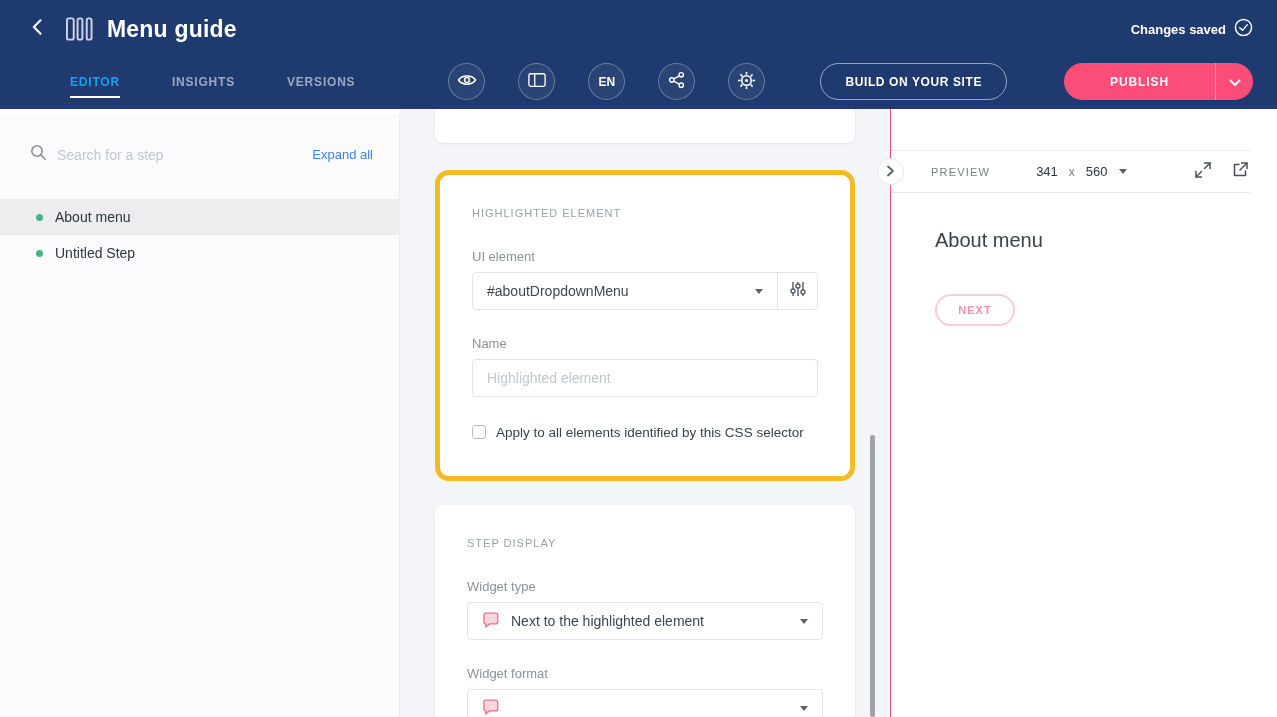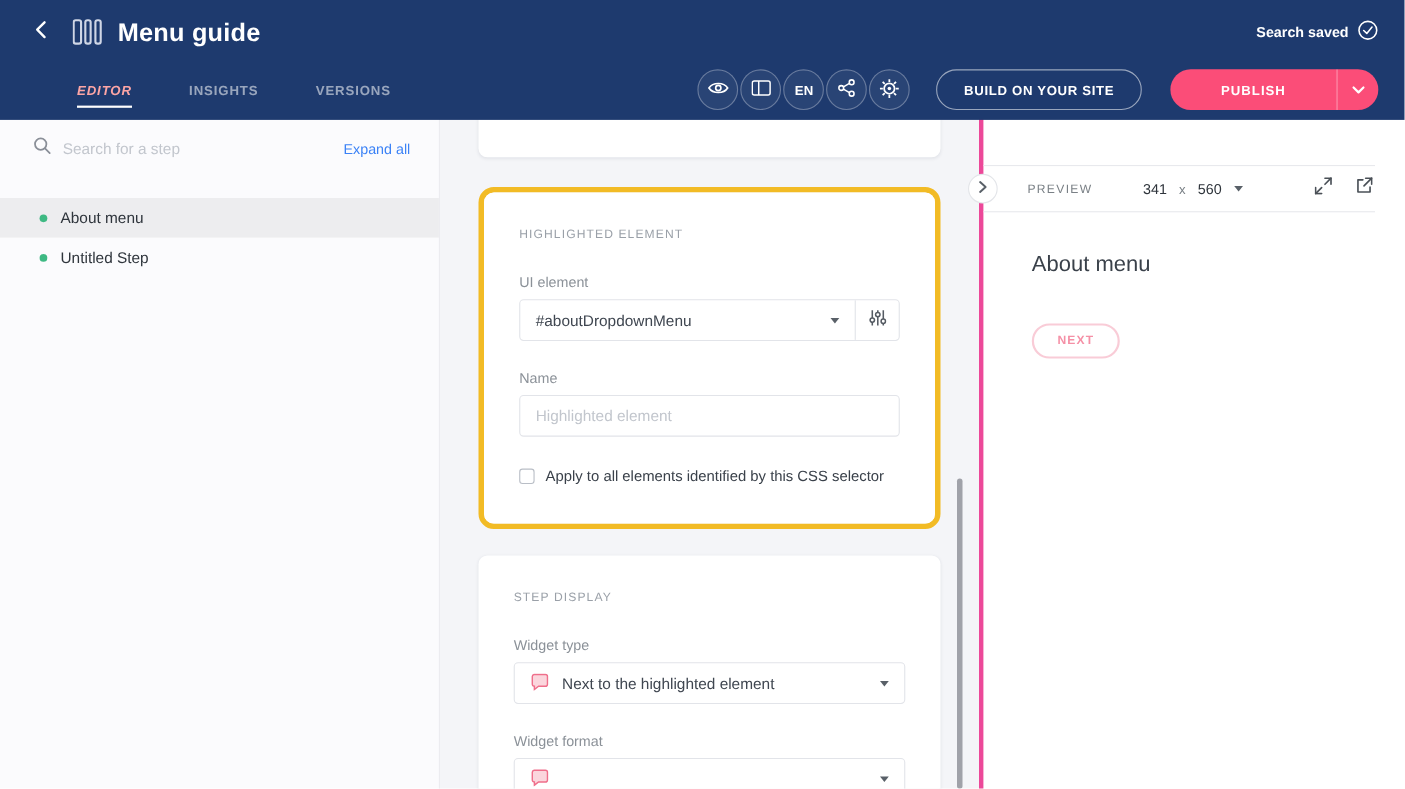--- a/index.html
+++ b/index.html
@@ -12,38 +12,38 @@
             background:#1e3a6e; color:#fff; z-index:6; }
   .header-row1 { display:flex; align-items:center; height:58px; padding:0 24px; }
   .back-btn { width:28px; height:28px; display:flex; align-items:center; justify-content:center; cursor:pointer; }
   .logo { margin-left:14px; display:flex; align-items:center; }
   .app-title { margin-left:14px; font-size:23px; font-weight:600; letter-spacing:.2px; }
   .saved { margin-left:auto; display:flex; align-items:center; gap:8px; font-size:13px; font-weight:bold; }
   .header-row2 { display:flex; align-items:center; height:47px; padding:0 24px 0 70px; }
   .tabs { display:flex; gap:52px; height:100%; }
   .tab { display:flex; align-items:center; font-size:12px; font-weight:bold; letter-spacing:.8px;
          color:rgba(255,255,255,.55); position:relative; cursor:pointer; }
-  .tab.active { color:#fca5a5;font-style:italic; }
+  .tab.active { color:#0ea5e9; }
   .tab.active:after { content:""; position:absolute; left:0; right:0; bottom:7px; height:2px; background:#fff; }
-  .hicons { margin-left:auto; display:flex; align-items:center; gap:2px; }
+  .hicons { margin-left:auto; display:flex; align-items:center; gap:33px; }
   .hicon { width:37px; height:37px; border-radius:50%; border:1px solid rgba(255,255,255,.3);
            background:rgba(255,255,255,.05); display:flex; align-items:center; justify-content:center;
            cursor:pointer; font-size:12px; font-weight:bold; flex:none; }
   .build-btn { margin-left:22px; height:37px; border-radius:19px; border:1px solid rgba(255,255,255,.55);
                padding:0 24px; display:flex; align-items:center; font-size:12px; font-weight:bold;
                letter-spacing:.6px; cursor:pointer; white-space:nowrap; }
   .publish { margin-left:24px; height:37px; border-radius:19px; background:#fb4d78; display:flex;
              align-items:stretch; overflow:hidden; }
   .publish-main { padding:0 46px; display:flex; align-items:center; font-size:12px; font-weight:bold;
                   letter-spacing:.9px; cursor:pointer; }
   .publish-caret { width:38px; border-left:1px solid rgba(255,255,255,.4); display:flex;
                    align-items:center; justify-content:center; cursor:pointer; }
 
   
-  .sidebar { position:absolute; top:94px; left:0; width:400px; bottom:0; background:#fbfbfd;
+  .sidebar { position:absolute; top:114px; left:0; width:400px; bottom:0; background:#fbfbfd;
              border-right:1px solid #ececf0; }
   .search-row { display:flex; align-items:center; padding:30px 26px 0 30px; gap:10px; }
   .search-input { flex:1; border:none; outline:none; background:transparent; font-size:14px; color:#3f4650; }
   .search-input::placeholder { color:#c2c6cd; }
   .expand-all { font-size:13px; color:#3b82f6; cursor:pointer; white-space:nowrap; }
   .step-list { margin-top:34px; }
   .step-item { display:flex; align-items:center; gap:12px; height:36px; padding:0 30px 0 36px;
                font-size:14px; color:#2f353c; cursor:pointer; }
   .step-item.selected { background:#ededef; }
   .step-dot { width:7px; height:7px; border-radius:50%; background:#3eb983; flex:none; }
@@ -64,35 +64,35 @@
                   border-radius:4px; background:#fff; }
   .select-main { flex:1; display:flex; align-items:center; padding:0 14px; font-size:14px;
                  color:#3f4650; cursor:pointer; }
   .caret { margin-left:auto; width:0; height:0; border-left:4px solid transparent;
            border-right:4px solid transparent; border-top:5px solid #596068; }
   .select-adorn { width:40px; border-left:1px solid #e2e4e9; display:flex; align-items:center;
                   justify-content:center; cursor:pointer; }
   .text-input { width:100%; height:38px; border:1px solid #e2e4e9; border-radius:4px; padding:0 14px;
                 font-size:14px; color:#3f4650; outline:none; background:#fff; }
   .text-input::placeholder { color:#c2c6cd; }
-  .checkbox-row { margin-top:28px; display:flex; align-items:center; gap:10px; }
+  .checkbox-row { margin-top:28px; display:flex; gap:10px; }
   .checkbox { width:14px; height:14px; border:1.5px solid #b9bec6; border-radius:3px; background:#fff;
               cursor:pointer; flex:none; }
   .checkbox-label { font-size:13.5px; color:#3a414a; }
   .step-card { margin-top:24px; height:280px; }
   .widget-select { display:flex; align-items:center; gap:12px; height:38px; border:1px solid #e2e4e9;
                    border-radius:4px; padding:0 14px; cursor:pointer; font-size:14px; color:#3f4650;
                    background:#fff; }
   .widget-select .caret { margin-left:auto; }
   .scroll-thumb { position:absolute; right:15px; top:330px; width:5px; height:282px; border-radius:3px;
                   background:rgba(75,80,90,.5); cursor:pointer; }
 
   
   .preview { position:absolute; top:105px; left:890px; right:0; bottom:0; background:#fff;
-             border-left:4px solid #ec4899; }
+             border-left:1px solid #ec4899; }
   .collapse-btn { position:absolute; left:-14px; top:53px; width:27px; height:27px; border-radius:50%;
                   background:#fff; border:1px solid #e3e5e9; display:flex; align-items:center;
                   justify-content:center; cursor:pointer; z-index:3; }
   .preview-header { margin-top:45px; margin-right:27px; height:43px; border-top:1px solid #e8e9ed;
                     border-bottom:1px solid #e8e9ed; display:flex; align-items:center; padding:0 2px 0 40px; }
   .preview-label { font-size:11px; letter-spacing:1.2px; color:#7a8086; }
   .size-ctl { display:flex; align-items:center; gap:11px; margin-left:46px; font-size:13px;
               color:#2f353c; cursor:pointer; }
   .size-x { color:#7a8086; font-size:12px; }
   .size-ctl .caret { border-top-color:#596068; }
@@ -118,21 +118,21 @@
     </div>
     <span class="logo">
       <svg width="27" height="24" viewBox="0 0 28 24" fill="none" stroke="#cfd6e6" stroke-width="2">
         <rect x="1" y="1" width="7" height="22" rx="2"></rect>
         <rect x="12" y="1" width="5" height="22" rx="2"></rect>
         <rect x="21.5" y="1" width="5" height="22" rx="2"></rect>
       </svg>
     </span>
     <span class="app-title">Menu guide</span>
     <div class="saved">
-      <span>Search saved</span>
+      <span>Changes saved</span>
       <span>
         <svg width="19" height="19" viewBox="0 0 20 20" fill="none" stroke="#fff" stroke-width="1.5">
           <circle cx="10" cy="10" r="8.5"></circle>
           <polyline points="6 10.2 9 13 14 7" stroke-linecap="round" stroke-linejoin="round"></polyline>
         </svg>
       </span>
     </div>
   </div>
   <div class="header-row2">
     <div class="tabs">

